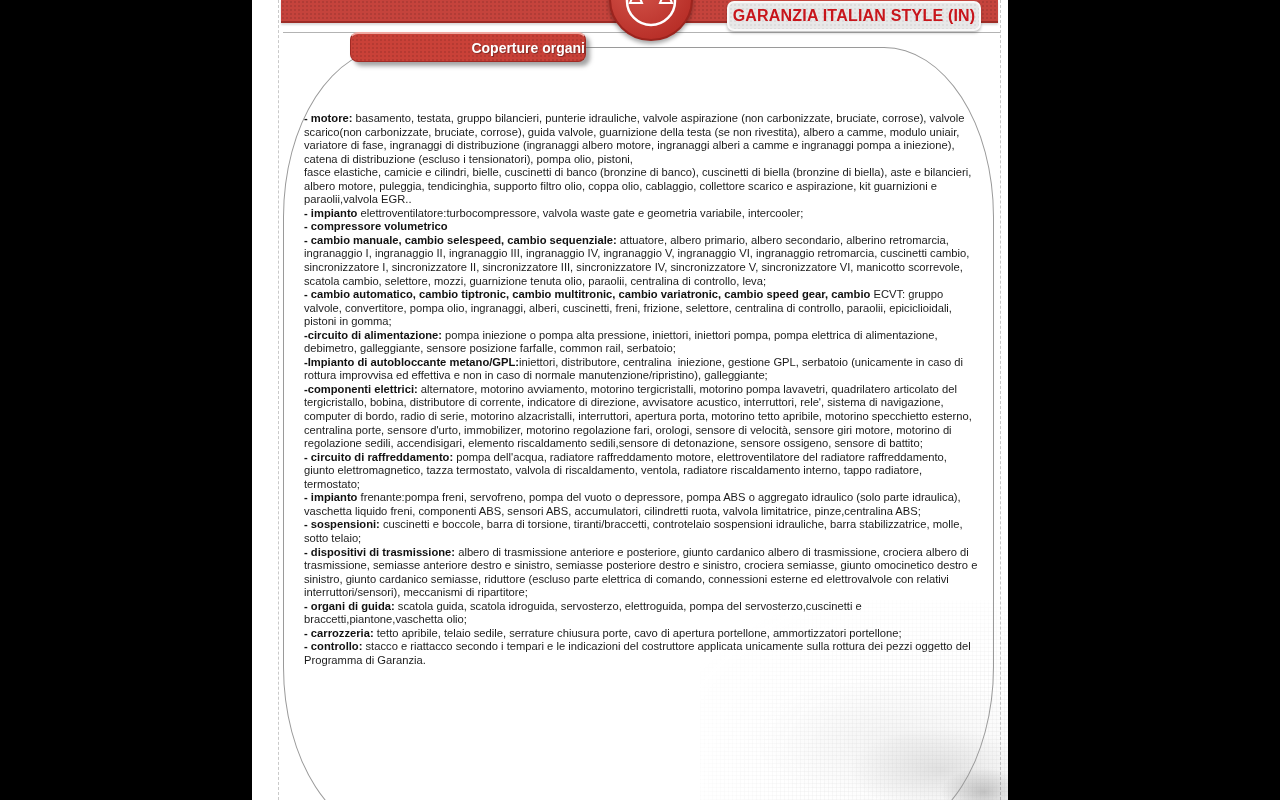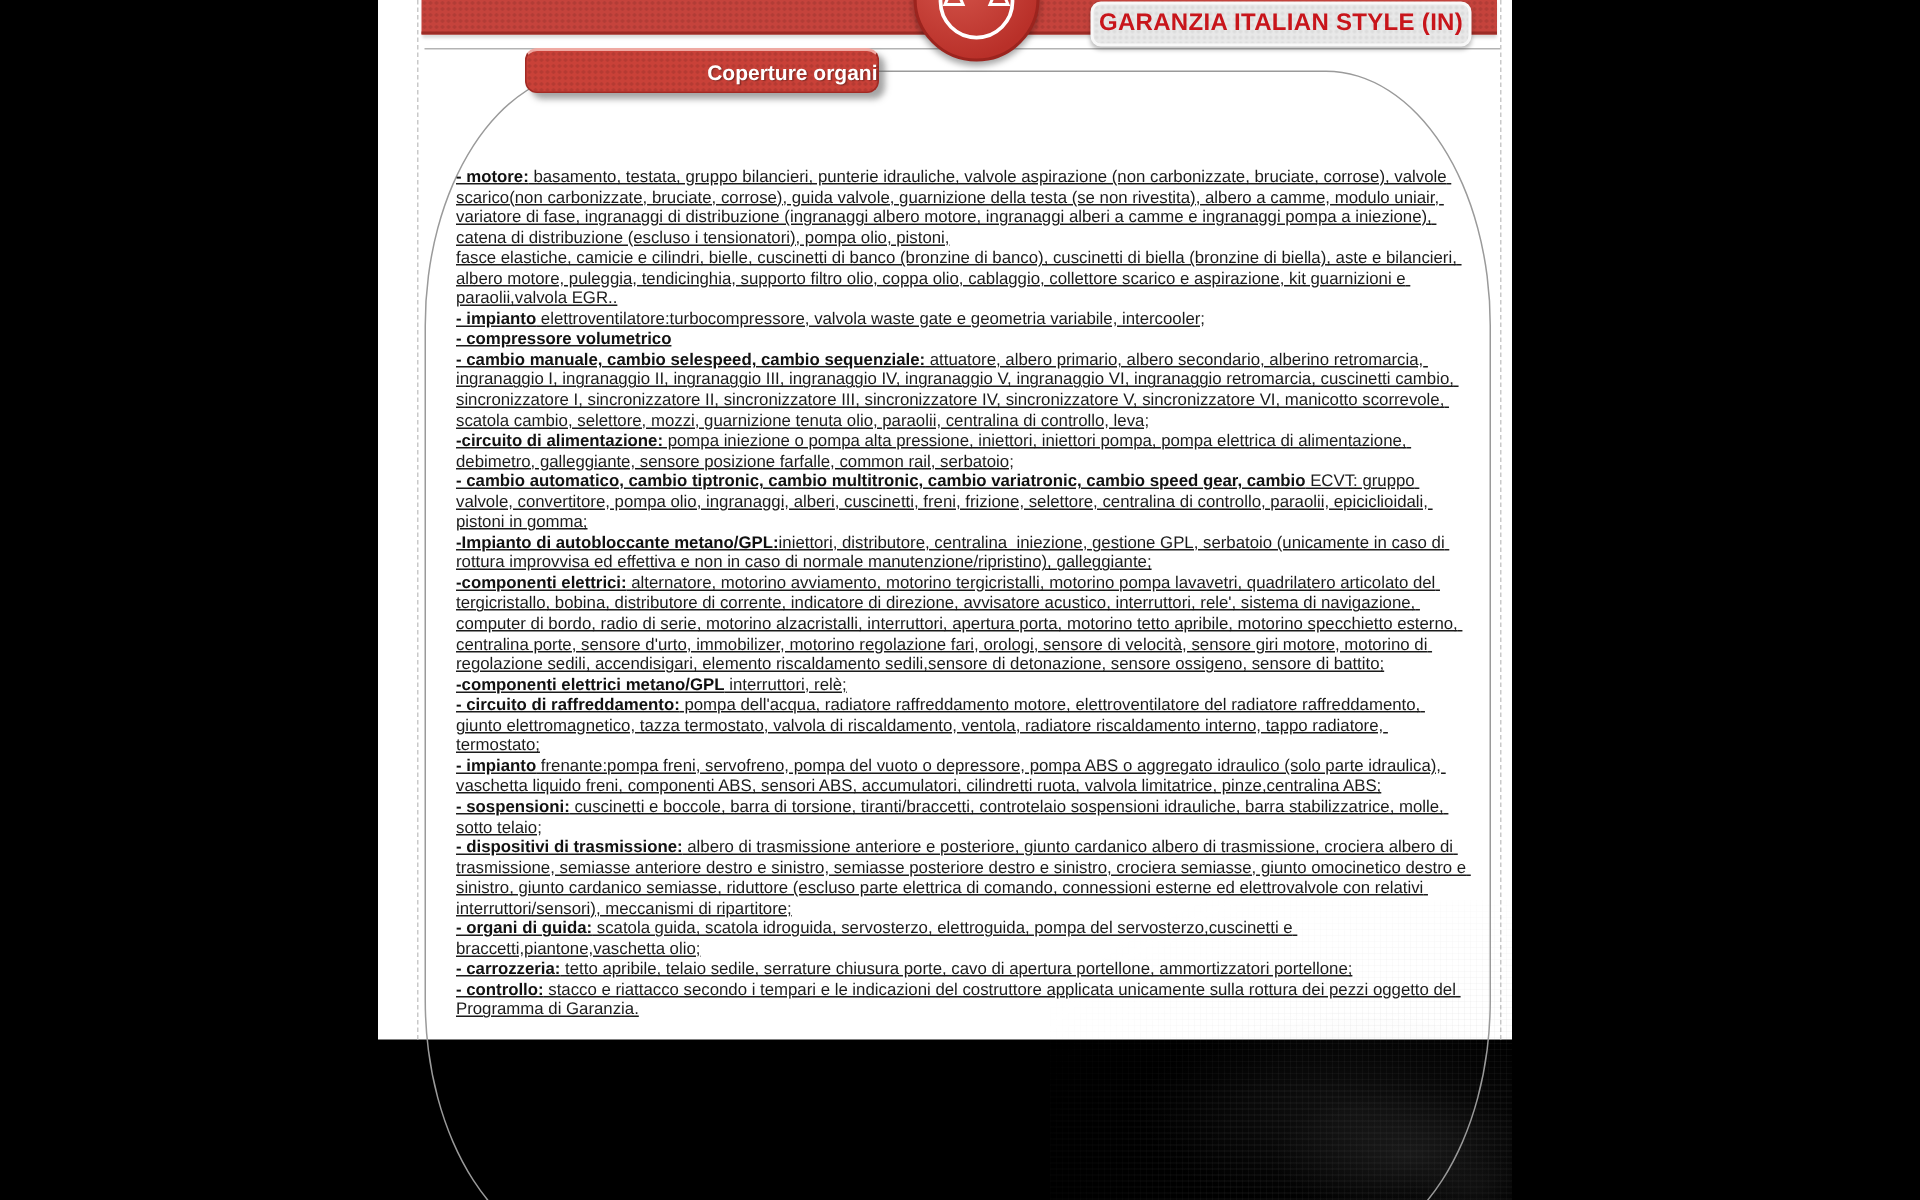--- a/index.html
+++ b/index.html
@@ -4,21 +4,21 @@
 <style>
   html,body{margin:0;padding:0;}
   body{
     width:1280px;height:800px;
     background:#000;
     overflow:hidden;
     font-family:"Liberation Sans", sans-serif;
     position:relative;
   }
   .page{
-    position:absolute;left:252px;top:0;width:756px;height:693px;
+    position:absolute;left:252px;top:0;width:756px;height:800px;
     background:#fff;
   }
   .guide{
     position:absolute;top:0;bottom:0;width:0;
     border-left:1px dashed #c9c9c9;
     z-index:1;
   }
   .guide-left{left:26px;}
   .guide-right{left:748px;}
   
@@ -106,21 +106,21 @@
     -webkit-mask-image:radial-gradient(ellipse at 85% 90%, #000 40%, transparent 85%);
             mask-image:radial-gradient(ellipse at 85% 90%, #000 40%, transparent 85%);
     opacity:0.6;
   }
   
   .content{
     position:absolute;left:52px;top:112px;width:674px;
     z-index:4;
     font-size:11.2px;line-height:13.55px;color:#1b1b1b;
   }
-  .content p{margin:0;white-space:pre-wrap;text-decoration:underline;}
+  .content p{margin:0;white-space:pre-wrap;}
   .content b{font-weight:bold;color:#111;}
 </style>
 </head>
 <body>
 
 <div class="page">
 
   <div class="guide guide-left"></div>
   <div class="guide guide-right"></div>
 
@@ -148,25 +148,24 @@
   <div class="frame"></div>
 
   <div class="watermark"></div>
 
   <div class="content">
       <p><b>- motore:</b><span> basamento, testata, gruppo bilancieri, punterie idrauliche, valvole aspirazione (non carbonizzate, bruciate, corrose), valvole scarico(non carbonizzate, bruciate, corrose), guida valvole, guarnizione della testa (se non rivestita), albero a camme, modulo uniair, variatore di fase, ingranaggi di distribuzione (ingranaggi albero motore, ingranaggi alberi a camme e ingranaggi pompa a iniezione), catena di distribuzione (escluso i tensionatori), pompa olio, pistoni,
 fasce elastiche, camicie e cilindri, bielle, cuscinetti di banco (bronzine di banco), cuscinetti di biella (bronzine di biella), aste e bilancieri, albero motore, puleggia, tendicinghia, supporto filtro olio, coppa olio, cablaggio, collettore scarico e aspirazione, kit guarnizioni e paraolii,valvola EGR..</span></p>
       <p><b>- impianto</b><span> elettroventilatore:turbocompressore, valvola waste gate e geometria variabile, intercooler;</span></p>
       <p><b>- compressore volumetrico</b><span></span></p>
       <p><b>- cambio manuale, cambio selespeed, cambio sequenziale:</b><span> attuatore, albero primario, albero secondario, alberino retromarcia, ingranaggio I, ingranaggio II, ingranaggio III, ingranaggio IV, ingranaggio V, ingranaggio VI, ingranaggio retromarcia, cuscinetti cambio, sincronizzatore I, sincronizzatore II, sincronizzatore III, sincronizzatore IV, sincronizzatore V, sincronizzatore VI, manicotto scorrevole, scatola cambio, selettore, mozzi, guarnizione tenuta olio, paraolii, centralina di controllo, leva;</span></p>
+      <p><b>- cambio automatico, cambio tiptronic, cambio multitronic, cambio variatronic, cambio speed gear, cambio</b><span> ECVT: gruppo valvole, convertitore, pompa olio, ingranaggi, alberi, cuscinetti, freni, frizione, selettore, centralina di controllo, paraolii, epiciclioidali, pistoni in gomma;</span></p>
       <p><b>-circuito di alimentazione:</b><span> pompa iniezione o pompa alta pressione, iniettori, iniettori pompa, pompa elettrica di alimentazione, debimetro, galleggiante, sensore posizione farfalle, common rail, serbatoio;</span></p>
-      <p><b>- cambio automatico, cambio tiptronic, cambio multitronic, cambio variatronic, cambio speed gear, cambio</b><span> ECVT: gruppo valvole, convertitore, pompa olio, ingranaggi, alberi, cuscinetti, freni, frizione, selettore, centralina di controllo, paraolii, epiciclioidali, pistoni in gomma;</span></p>
       <p><b>-Impianto di autobloccante metano/GPL:</b><span>iniettori, distributore, centralina  iniezione, gestione GPL, serbatoio (unicamente in caso di rottura improvvisa ed effettiva e non in caso di normale manutenzione/ripristino), galleggiante;</span></p>
       <p><b>-componenti elettrici:</b><span> alternatore, motorino avviamento, motorino tergicristalli, motorino pompa lavavetri, quadrilatero articolato del tergicristallo, bobina, distributore di corrente, indicatore di direzione, avvisatore acustico, interruttori, rele', sistema di navigazione, computer di bordo, radio di serie, motorino alzacristalli, interruttori, apertura porta, motorino tetto apribile, motorino specchietto esterno, centralina porte, sensore d'urto, immobilizer, motorino regolazione fari, orologi, sensore di velocità, sensore giri motore, motorino di regolazione sedili, accendisigari, elemento riscaldamento sedili,sensore di detonazione, sensore ossigeno, sensore di battito;</span></p>
-      <p><b>-componenti elettrici metano/GPL</b><span> interruttori, relè;</span></p>
       <p><b>- circuito di raffreddamento:</b><span> pompa dell'acqua, radiatore raffreddamento motore, elettroventilatore del radiatore raffreddamento, giunto elettromagnetico, tazza termostato, valvola di riscaldamento, ventola, radiatore riscaldamento interno, tappo radiatore, termostato;</span></p>
       <p><b>- impianto</b><span> frenante:pompa freni, servofreno, pompa del vuoto o depressore, pompa ABS o aggregato idraulico (solo parte idraulica), vaschetta liquido freni, componenti ABS, sensori ABS, accumulatori, cilindretti ruota, valvola limitatrice, pinze,centralina ABS;</span></p>
       <p><b>- sospensioni:</b><span> cuscinetti e boccole, barra di torsione, tiranti/braccetti, controtelaio sospensioni idrauliche, barra stabilizzatrice, molle, sotto telaio;</span></p>
       <p><b>- dispositivi di trasmissione:</b><span> albero di trasmissione anteriore e posteriore, giunto cardanico albero di trasmissione, crociera albero di trasmissione, semiasse anteriore destro e sinistro, semiasse posteriore destro e sinistro, crociera semiasse, giunto omocinetico destro e sinistro, giunto cardanico semiasse, riduttore (escluso parte elettrica di comando, connessioni esterne ed elettrovalvole con relativi interruttori/sensori), meccanismi di ripartitore;</span></p>
       <p><b>- organi di guida:</b><span> scatola guida, scatola idroguida, servosterzo, elettroguida, pompa del servosterzo,cuscinetti e braccetti,piantone,vaschetta olio;</span></p>
       <p><b>- carrozzeria:</b><span> tetto apribile, telaio sedile, serrature chiusura porte, cavo di apertura portellone, ammortizzatori portellone;</span></p>
       <p><b>- controllo:</b><span> stacco e riattacco secondo i tempari e le indicazioni del costruttore applicata unicamente sulla rottura dei pezzi oggetto del Programma di Garanzia.</span></p>
     </div>
 
 </div>

